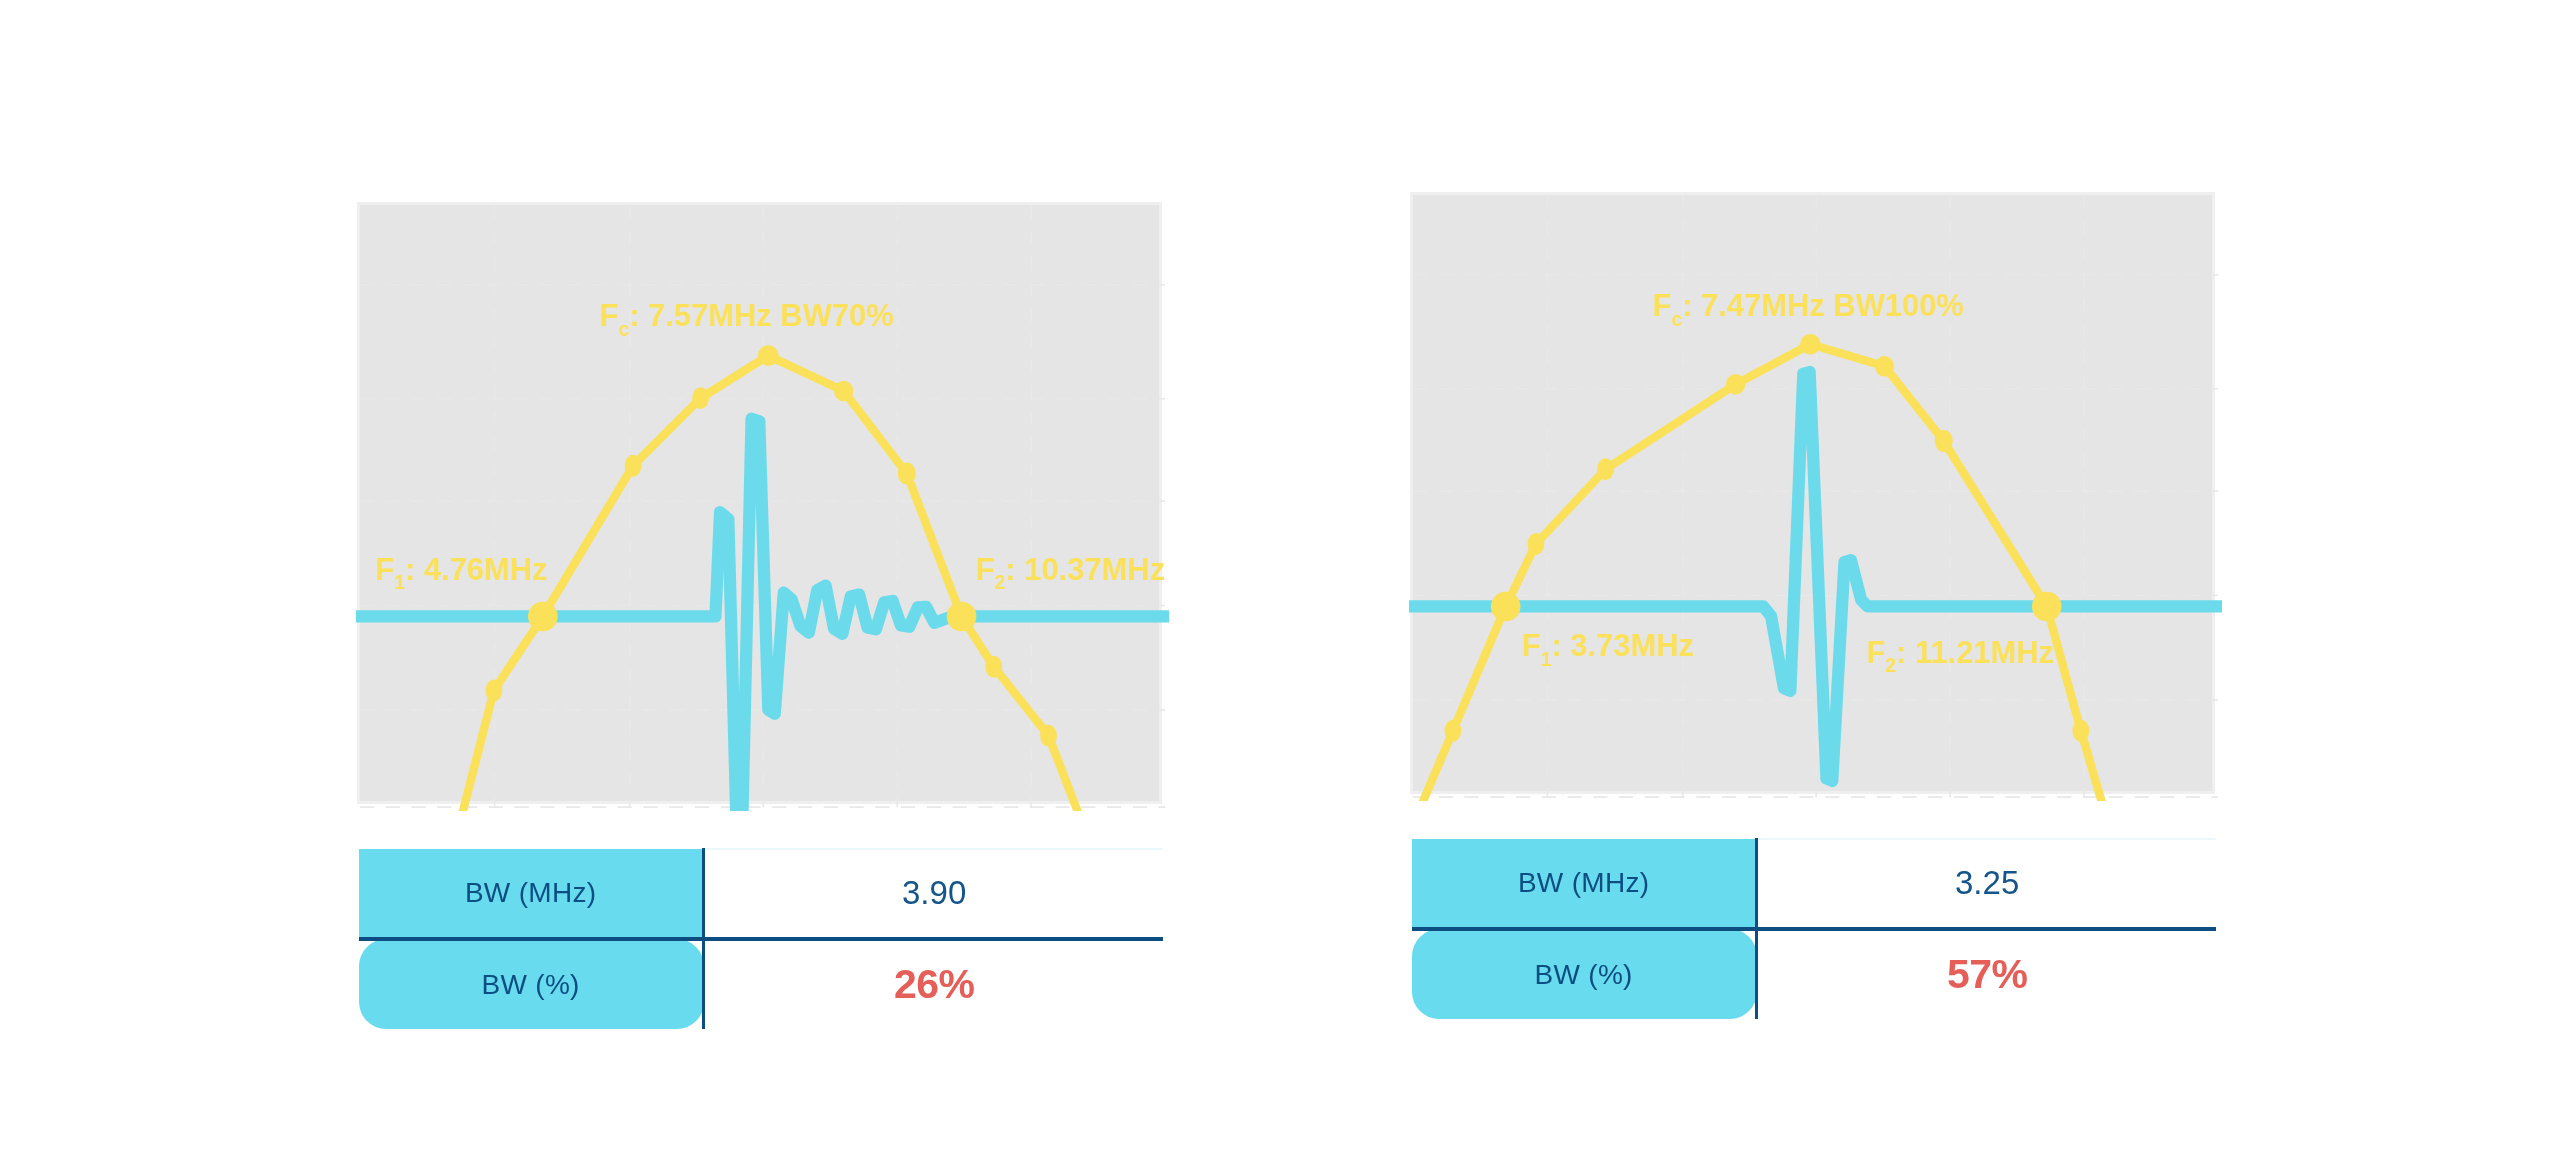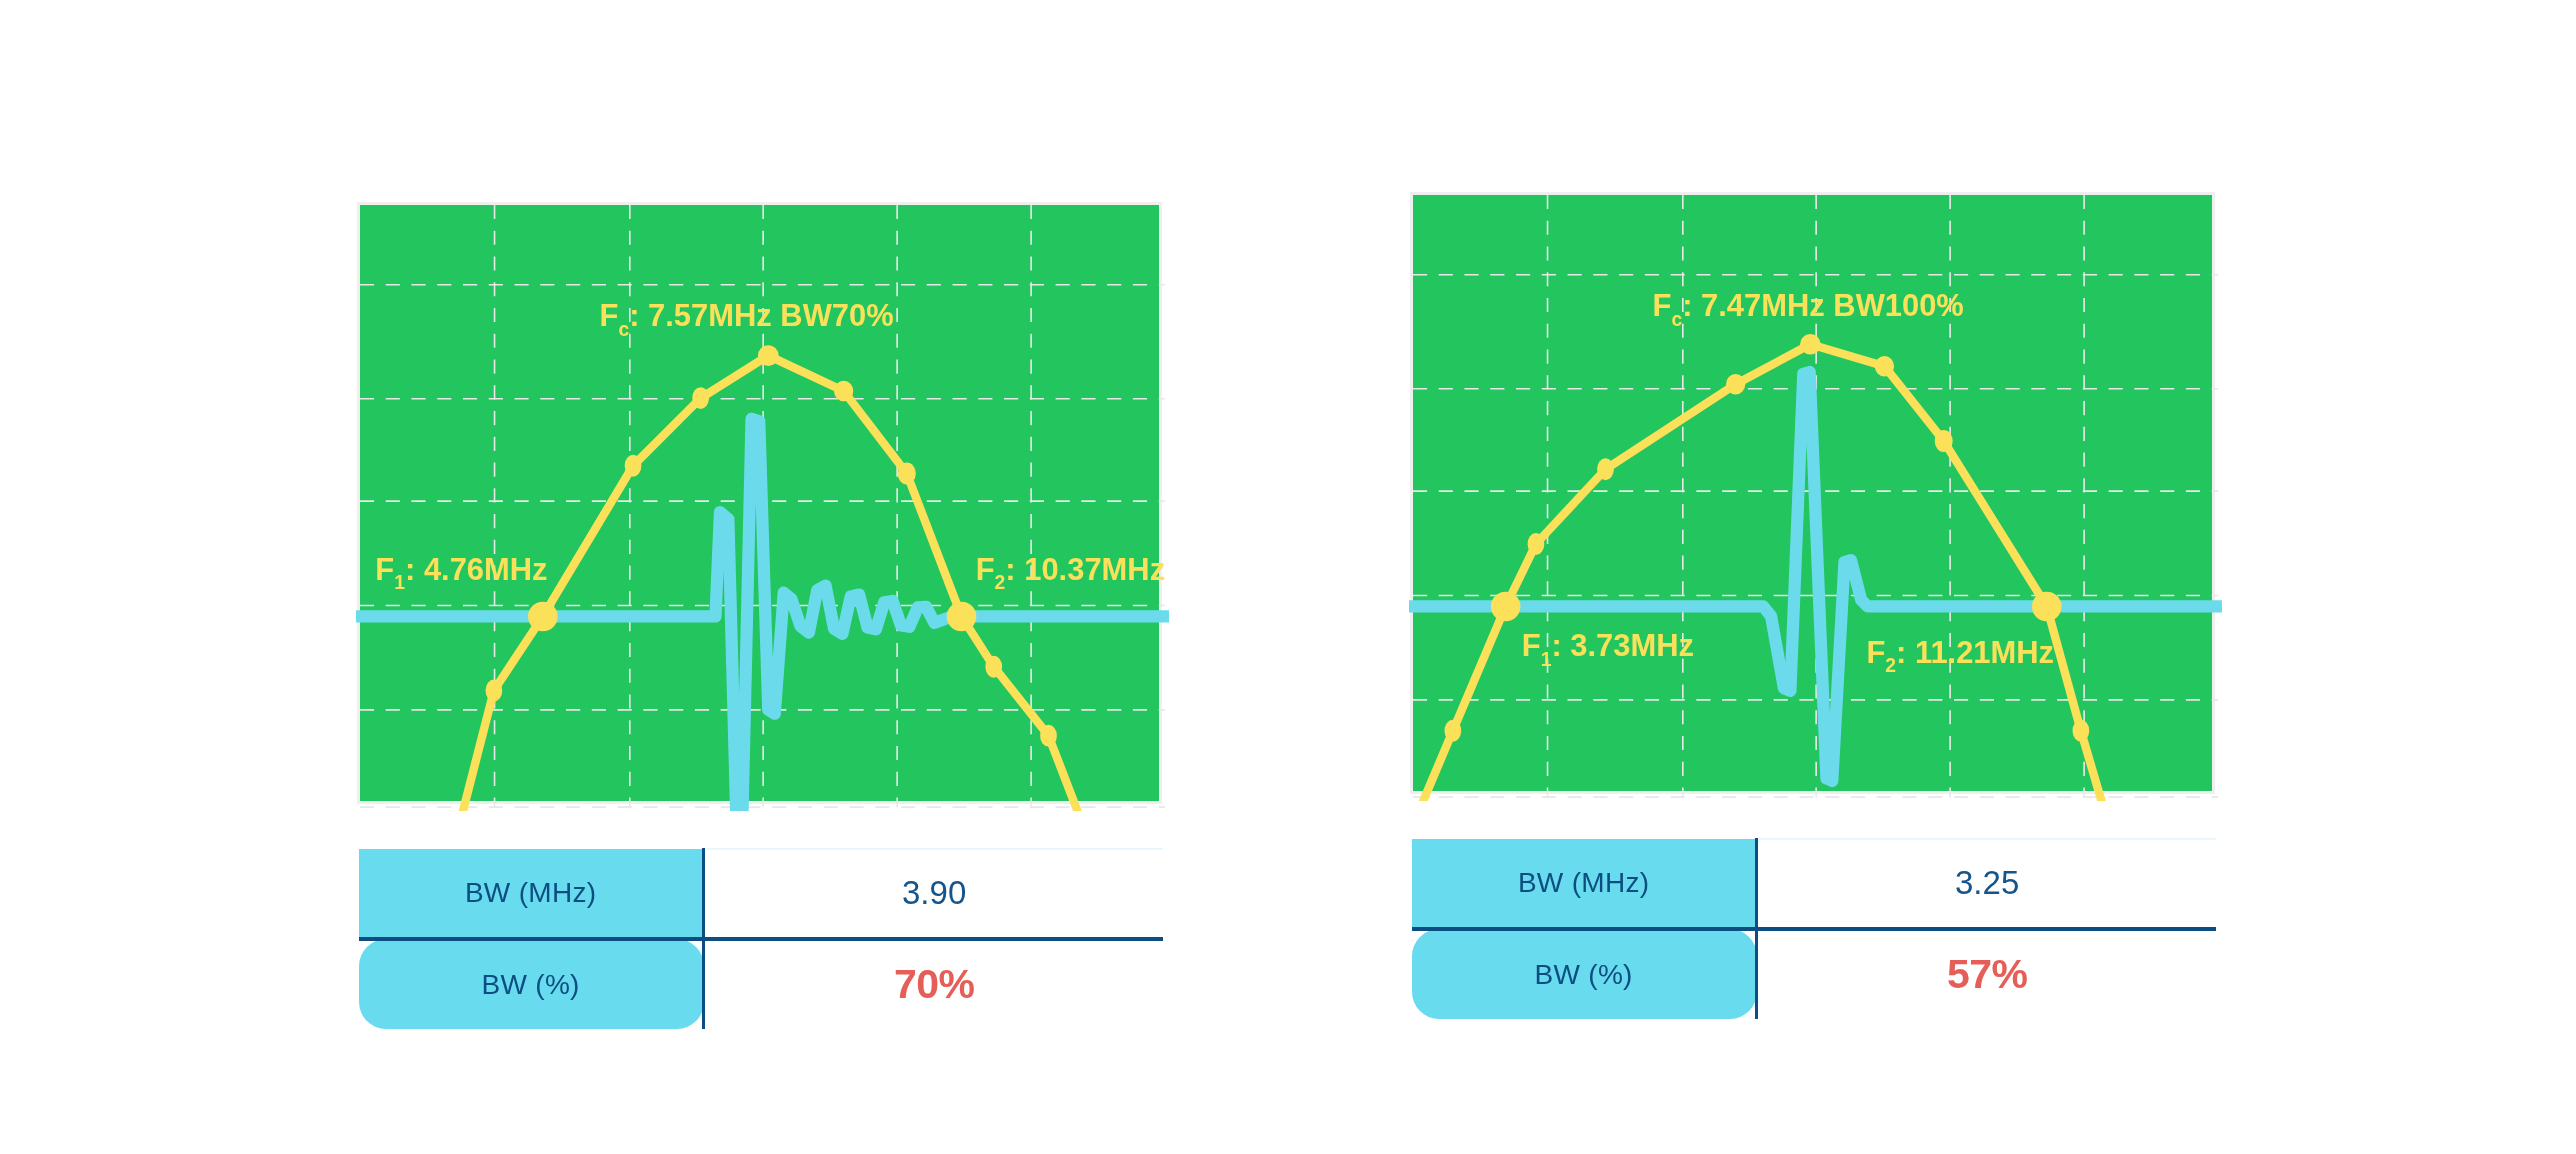--- a/index.html
+++ b/index.html
@@ -17,21 +17,21 @@
   .panel{
     position:relative;
   }
   .panel-left{ position:absolute; left:357px; top:202px; width:805px; }
   .panel-right{ position:absolute; left:1410px; top:192px; width:775px; }
 
   
   .chart-frame{
     position:relative;
     width:805px;height:602px;
-    background:#22c55e;
+    background:#e5e5e5;
     box-sizing:border-box;
     border:3.9px solid #efefef;
   }
   .chart-frame svg{display:block;position:absolute;left:-3.9px;top:-3.9px;}
 
   
   .bw-table{
     position:absolute;
     top:646px;left:1.9px;
     width:804px;
@@ -189,21 +189,21 @@
           <col class="c-label">
           <col class="c-value">
         </colgroup>
       <tbody>
         <tr class="row-top">
           <td class="cell-label">BW (MHz)</td>
           <td class="cell-value-num">3.90</td>
         </tr>
         <tr class="row-div">
           <td class="cell-label">BW (%)</td>
-          <td class="cell-value-pct">70%</td>
+          <td class="cell-value-pct">26%</td>
         </tr>
       </tbody>
     </table>
   </div>
 
   <div class="panel panel-right">
 
     <div class="chart-frame">
       <svg width="813" height="610" viewBox="0 0 1262 947" xmlns="http://www.w3.org/2000/svg">
 

